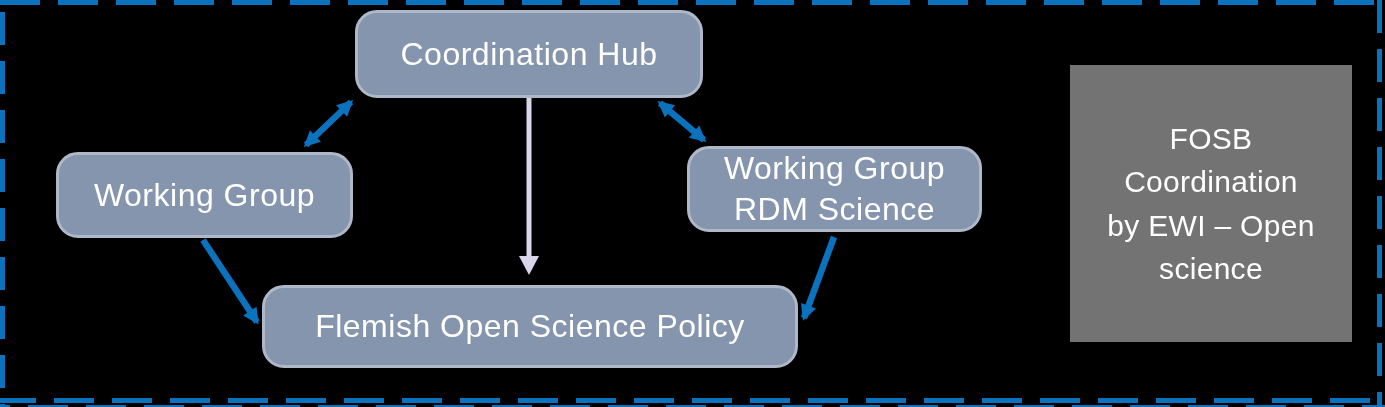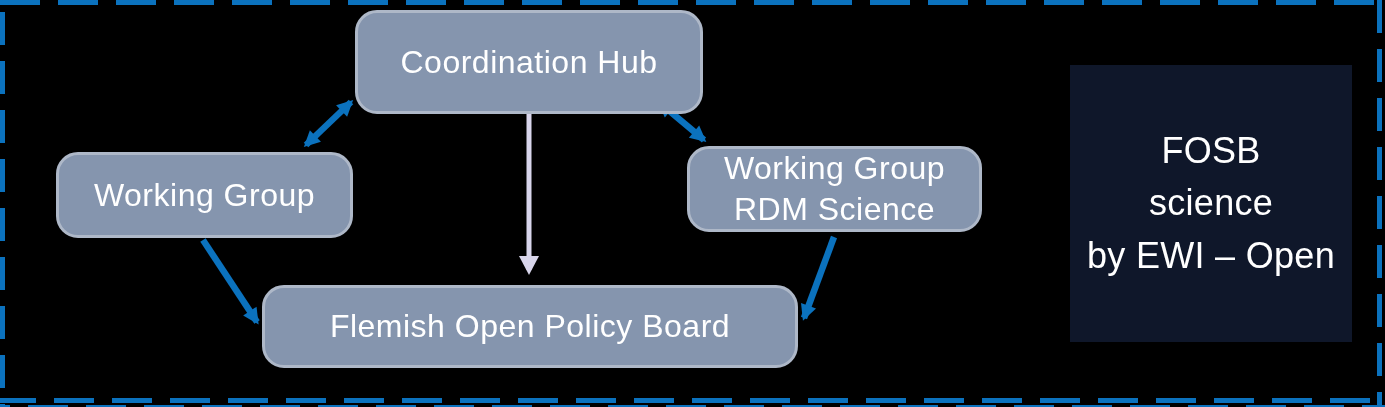--- a/index.html
+++ b/index.html
@@ -32,37 +32,37 @@
     color: #FFFFFF;
     display: flex;
     flex-direction: column;
     align-items: center;
     justify-content: center;
     text-align: center;
     font-size: 32px;
     line-height: 1.28;
     letter-spacing: 0.5px;
   }
-  .node-hub        { left: 355px; top: 10px;  width: 348px; height: 104px; }
+  .node-hub        { left: 355px; top: 10px;  width: 348px; height: 88px; }
   .node-arch       { left: 56px;  top: 152px; width: 297px; height: 86px; }
   .node-rdm        { left: 687px; top: 146px; width: 295px; height: 86px; }
   .node-fosb       { left: 262px; top: 285px; width: 536px; height: 83px; }
   .note-box {
     position: absolute;
     left: 1070px; top: 65px;
     width: 282px; height: 277px;
     box-sizing: border-box;
-    background: #0f172a;
+    background: #737373;
     color: #FFFFFF;
     display: flex;
     flex-direction: column;
     align-items: center;
     justify-content: center;
     text-align: center;
-    font-size: 36px;
+    font-size: 30px;
     line-height: 1.45;
     letter-spacing: 0.3px;
   }
   .node span, .note-box span { display: block; }
 </style>
 </head>
 <body>
 
 <div class="canvas">
 
@@ -98,22 +98,23 @@
   <div class="node node-arch">
     <span>Working Group</span>
   </div>
 
   <div class="node node-rdm">
     <span>Working Group</span>
     <span>RDM Science</span>
   </div>
 
   <div class="node node-fosb">
-    <span>Flemish Open Policy Board</span>
+    <span>Flemish Open Science Policy</span>
   </div>
 
   <div class="note-box">
     <span>FOSB</span>
+    <span>Coordination</span>
+    <span>by EWI – Open</span>
     <span>science</span>
-    <span>by EWI – Open</span>
   </div>
 
 </div>
 
 </body></html>

